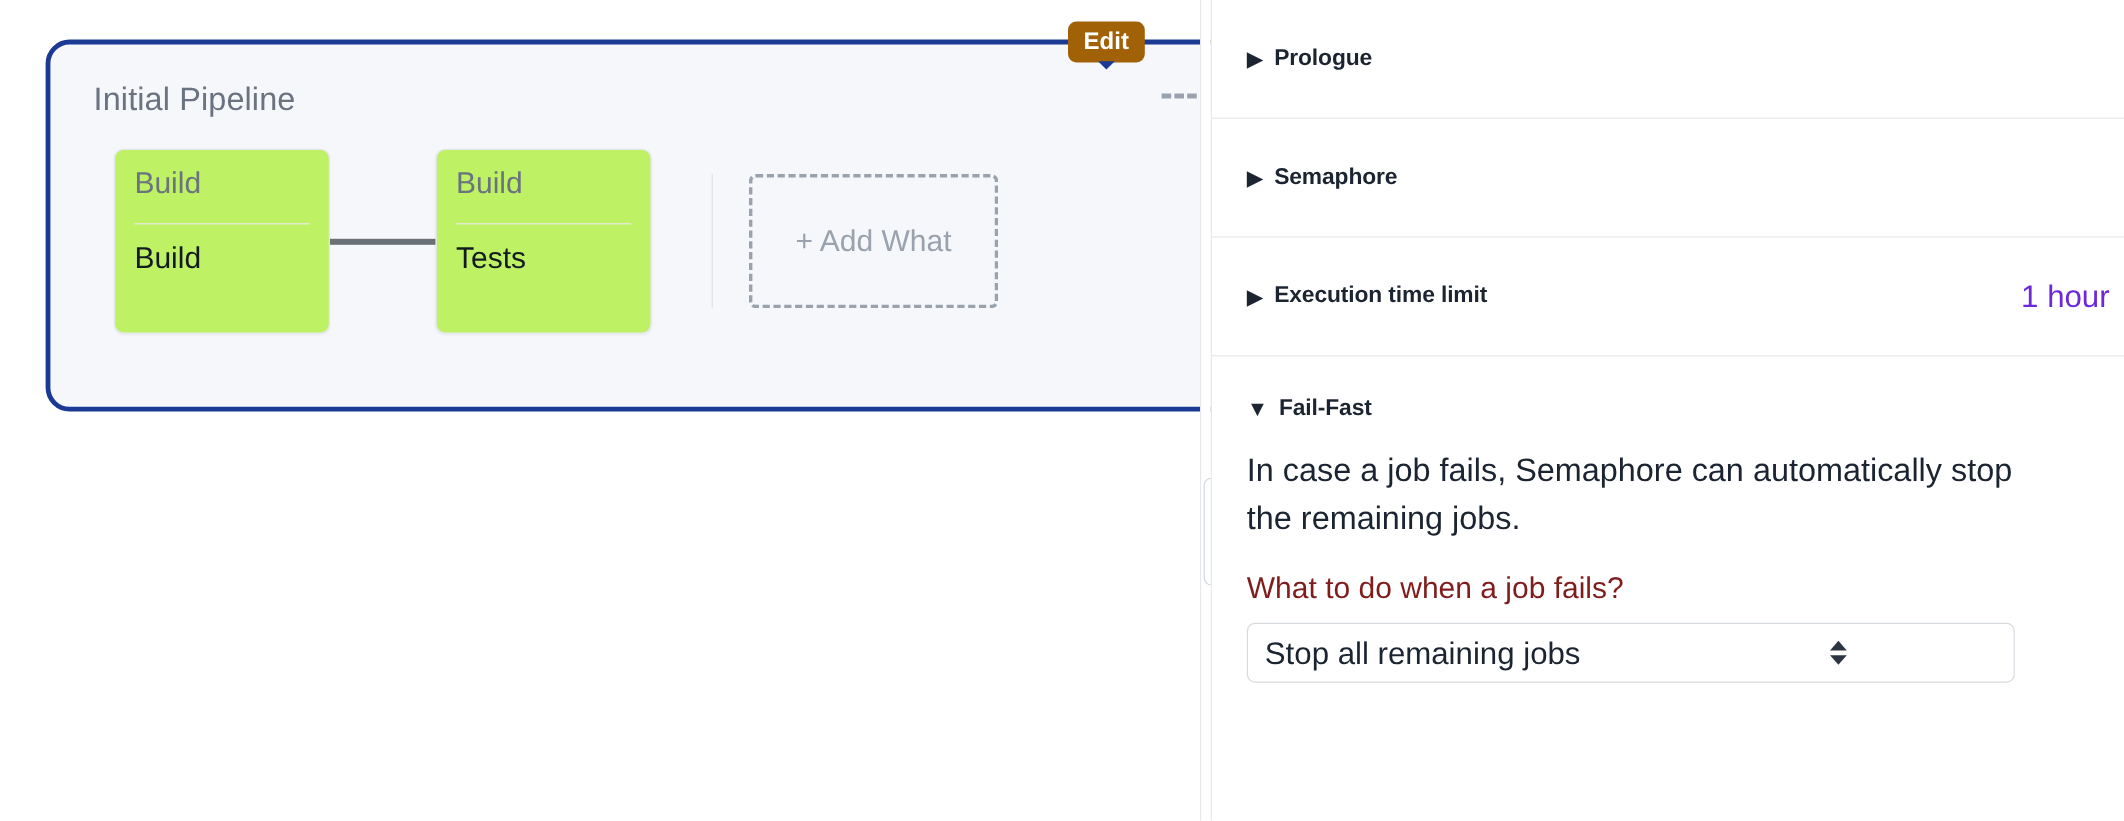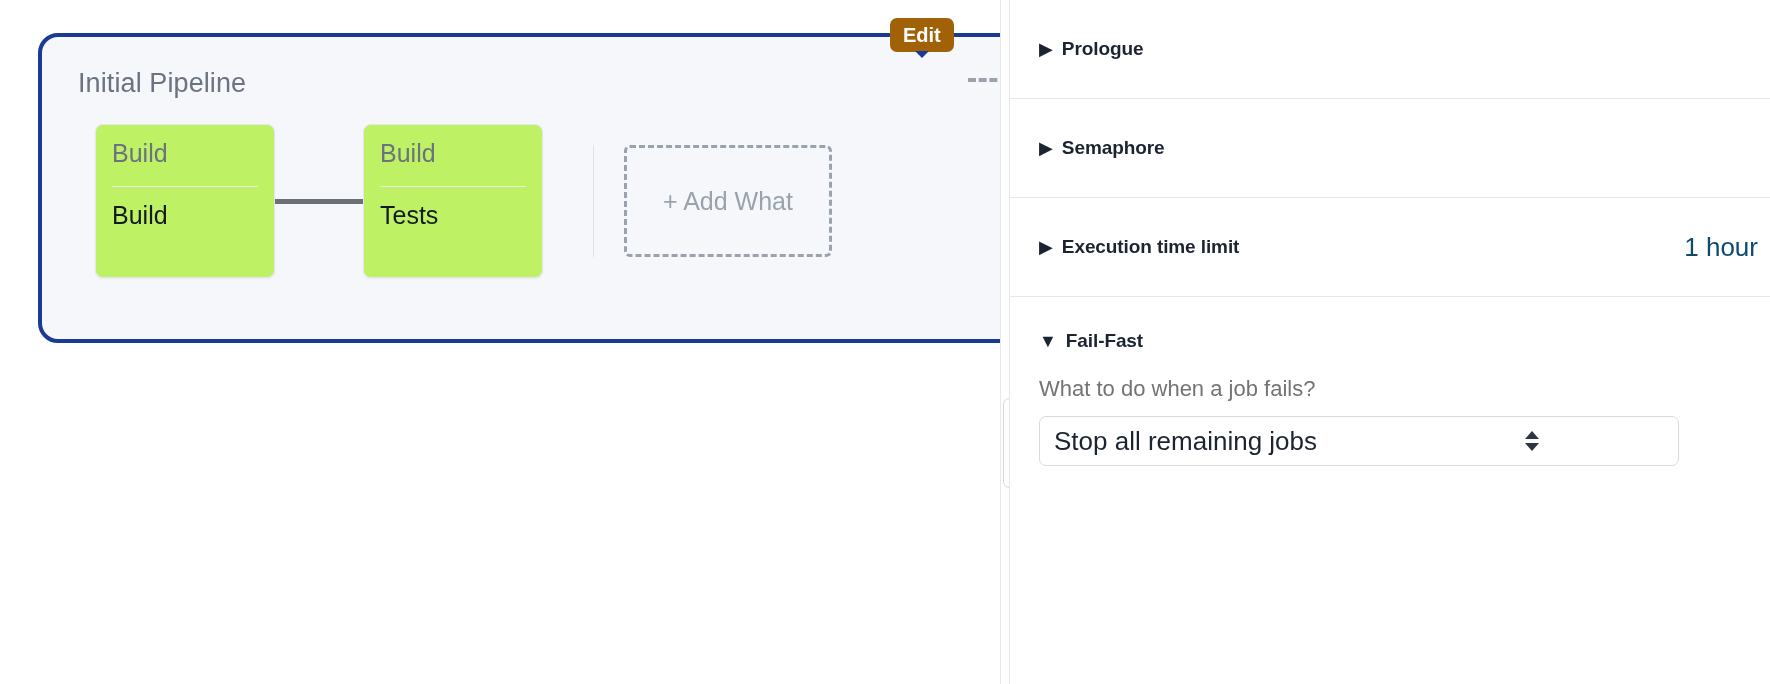--- a/index.html
+++ b/index.html
@@ -238,40 +238,40 @@
     font-size: 19px;
     font-weight: 700;
     color: #1b2430;
     letter-spacing: -0.1px;
     white-space: nowrap;
   }
   .section-value {
     margin-left: auto;
     margin-right: 12px;
     font-size: 26px;
-    color: #0c4a6e;
+    color: #6d28d9;
     white-space: nowrap;
   }
 
   #section-failfast {
     padding-top: 33px;
     padding-bottom: 26px;
     border-bottom: none;
   }
   #failfast-desc {
     margin: 20px 0 0 0;
     font-size: 27px;
     line-height: 40px;
     color: #1b2430;
     max-width: 640px;
   }
   #failfast-question {
     margin: 24px 0 0 0;
-    font-size: 22px;
-    color: #737373;
+    font-size: 25px;
+    color: #7f1d1d;
   }
   #failfast-select-wrap {
     margin-top: 14px;
     position: relative;
     width: 516px;
     height: 50px;
   }
   #failfast-select {
     box-sizing: border-box;
     width: 640px;
@@ -376,20 +376,21 @@
         <span class="section-value">1 hour</span>
       </div>
     </div>
 
     <div class="section" id="section-failfast">
       <div class="section-head">
         <span class="caret">▼</span>
         <span class="section-title">Fail-Fast</span>
       </div>
 
+      <p id="failfast-desc">In case a job fails, Semaphore can automatically stop the remaining jobs.</p>
 
       <p id="failfast-question">What to do when a job fails?</p>
 
       <div id="failfast-select-wrap">
         <div id="failfast-select">Stop all remaining jobs</div>
         <span class="select-arrows">
           <i class="up"></i>
           <i class="down"></i>
         </span>
       </div>

